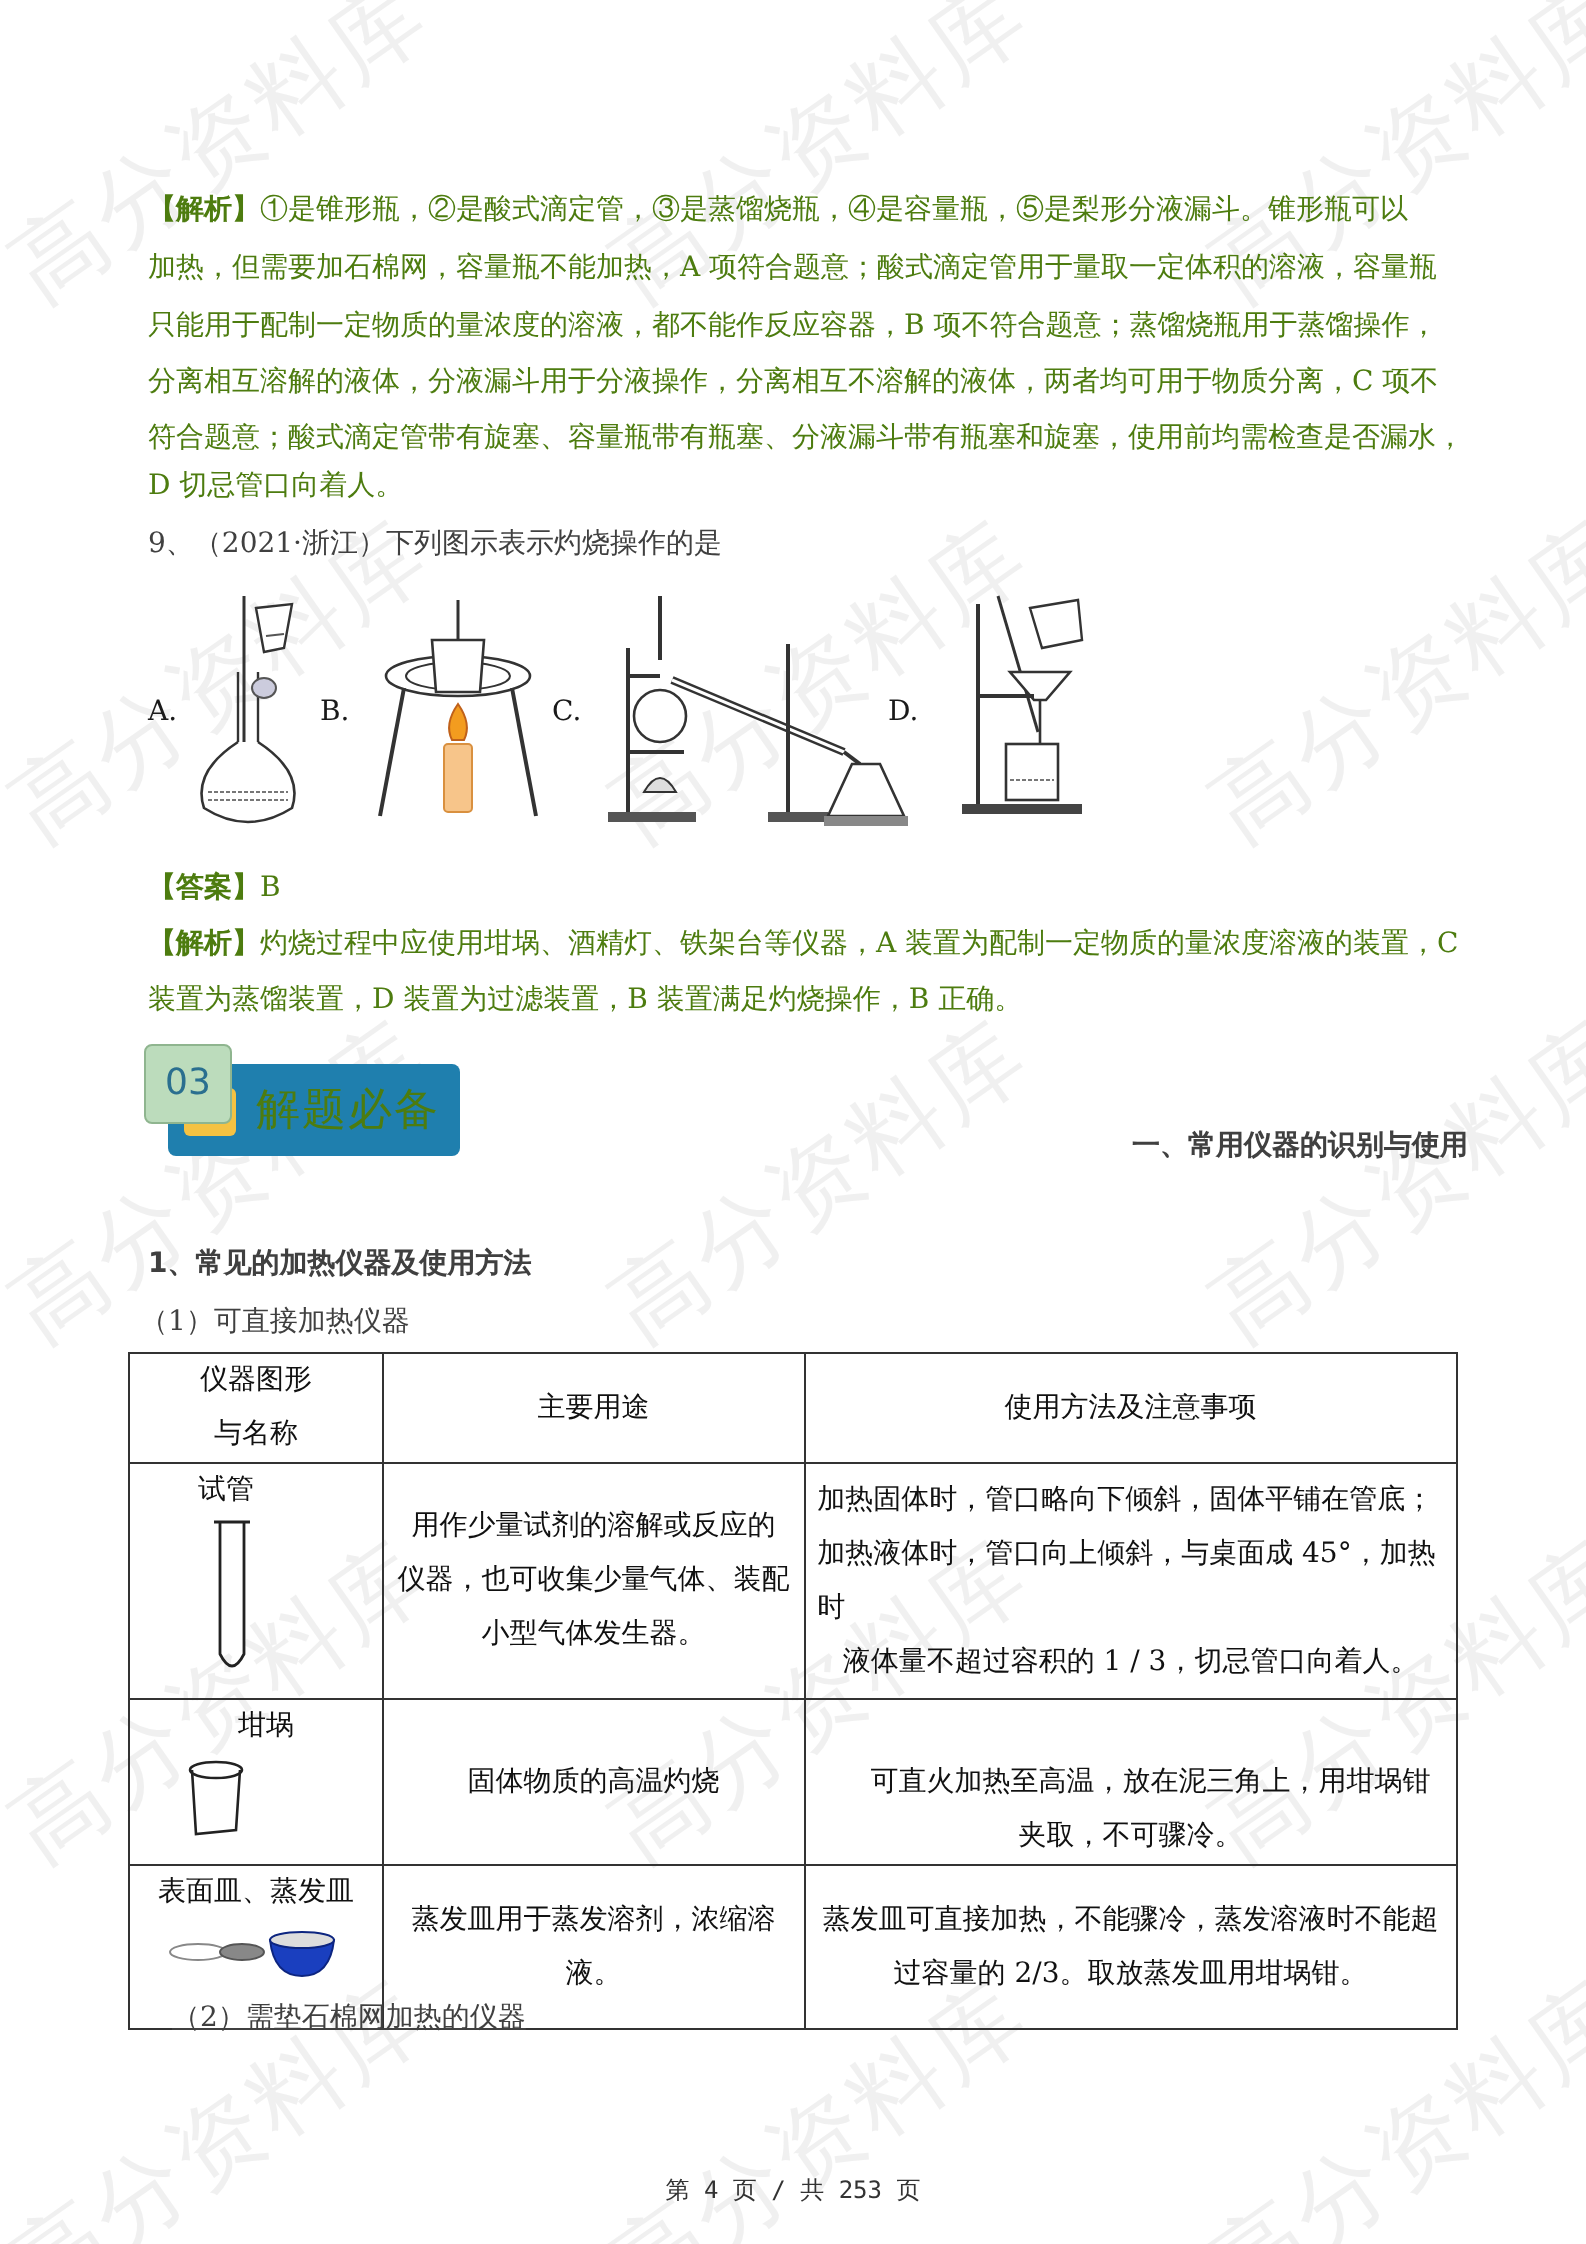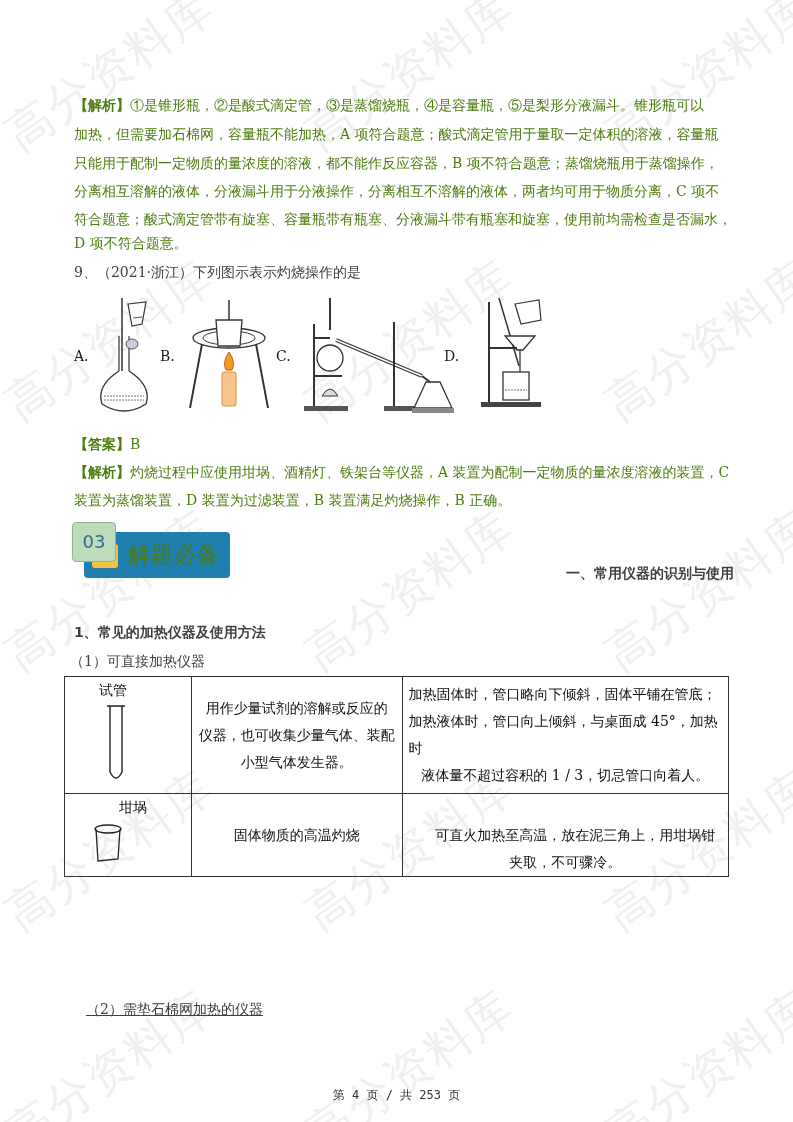--- a/index.html
+++ b/index.html
@@ -45,21 +45,21 @@
 <div class="watermark" style="left:290px;top:1040px;">高分资料库</div>
 <div class="watermark" style="left:590px;top:1040px;">高分资料库</div>
 
 <div class="line red" style="top:95px;">
   <span class="bold">【解析】</span><span>①是锥形瓶，②是酸式滴定管，③是蒸馏烧瓶，④是容量瓶，⑤是梨形分液漏斗。锥形瓶可以</span>
 </div>
 <div class="line red" style="top:124px;">加热，但需要加石棉网，容量瓶不能加热，A 项符合题意；酸式滴定管用于量取一定体积的溶液，容量瓶</div>
 <div class="line red" style="top:153px;">只能用于配制一定物质的量浓度的溶液，都不能作反应容器，B 项不符合题意；蒸馏烧瓶用于蒸馏操作，</div>
 <div class="line red" style="top:181px;">分离相互溶解的液体，分液漏斗用于分液操作，分离相互不溶解的液体，两者均可用于物质分离，C 项不</div>
 <div class="line red" style="top:209px;">符合题意；酸式滴定管带有旋塞、容量瓶带有瓶塞、分液漏斗带有瓶塞和旋塞，使用前均需检查是否漏水，</div>
-<div class="line red" style="top:233px;">D 项不符合题意。</div>
+<div class="line red" style="top:233px;">D 切忌管口向着人。</div>
 
 <div class="line black" style="top:262px;">9、（2021·浙江）下列图示表示灼烧操作的是</div>
 
 <div class="figs">
   <span class="fig-label" style="left:0;top:52px;">A.</span>
   <svg style="position:absolute;left:20px;top:0;" width="60" height="120" viewBox="0 0 60 120">
     <line x1="28" y1="2" x2="28" y2="80" stroke="#333" stroke-width="1.5"></line>
     <path d="M34 8 L52 6 L48 28 L38 30 Z" fill="#fff" stroke="#333" stroke-width="1.2"></path>
     <line x1="39" y1="22" x2="48" y2="21" stroke="#555" stroke-width="1"></line>
     <line x1="25" y1="40" x2="25" y2="75" stroke="#333" stroke-width="1.2"></line>
@@ -133,20 +133,28 @@
 <div class="line black bold" style="top:622px;">1、常见的加热仪器及使用方法</div>
 <div class="line black" style="top:651px;left:70px;">（1）可直接加热仪器</div>
 
 <table class="inst">
   <colgroup>
       <col style="width:127px">
       <col style="width:211px">
       <col style="width:327px">
     </colgroup>
   <tbody>
+      <tr style="height:55px;">
+    <td style="vertical-align:top;">
+      <div>仪器图形</div>
+      <div>与名称</div>
+    </td>
+    <td>主要用途</td>
+    <td>使用方法及注意事项</td>
+  </tr>
   <tr style="height:108px;margin-top:33px;">
     <td style="vertical-align:top;text-align:left;padding-left:34px;">
       <div>试管</div>
       <svg width="30" height="80" viewBox="0 0 30 80" style="margin-left:2px;">
         <path d="M6 2 L24 2 M9 2 L9 68 Q15 80 21 68 L21 2" fill="none" stroke="#222" stroke-width="1.4"></path>
       </svg>
     </td>
     <td>
       <div>用作少量试剂的溶解或反应的</div>
       <div>仪器，也可收集少量气体、装配</div>
@@ -165,18 +173,37 @@
         <ellipse cx="20" cy="8" rx="13" ry="4" fill="none" stroke="#222" stroke-width="1.3"></ellipse>
         <path d="M8 8 L10 40 L30 38 L32 8" fill="none" stroke="#222" stroke-width="1.3"></path>
       </svg>
     </td>
     <td>固体物质的高温灼烧</td>
     <td>
       <div style="padding-left:20px;margin-top:28px;">可直火加热至高温，放在泥三角上，用坩埚钳</div>
       <div>夹取，不可骤冷。</div>
     </td>
   </tr>
+  <tr style="height:82px;">
+    <td style="vertical-align:top;">
+      <div>表面皿、蒸发皿</div>
+      <svg width="90" height="30" viewBox="0 0 90 30">
+        <ellipse cx="16" cy="16" rx="14" ry="4" fill="#fff" stroke="#888" stroke-width="1"></ellipse>
+        <ellipse cx="38" cy="16" rx="11" ry="4" fill="#888" stroke="#555" stroke-width="1"></ellipse>
+        <path d="M52 10 Q54 28 68 28 Q82 28 84 10 Z" fill="#1a3fbf" stroke="#0d2580"></path>
+        <ellipse cx="68" cy="10" rx="16" ry="4" fill="#ddd" stroke="#0d2580"></ellipse>
+      </svg>
+    </td>
+    <td>
+      <div>蒸发皿用于蒸发溶剂，浓缩溶</div>
+      <div>液。</div>
+    </td>
+    <td>
+      <div>蒸发皿可直接加热，不能骤冷，蒸发溶液时不能超</div>
+      <div>过容量的 2/3。取放蒸发皿用坩埚钳。</div>
+    </td>
+  </tr>
 </tbody>
   </table>
 
 <div class="line black" style="top:999px;left:86px;text-decoration:underline;">（2）需垫石棉网加热的仪器</div>
 
 <div class="footer">第 4 页 / 共 253 页</div>
 
 </body></html>

